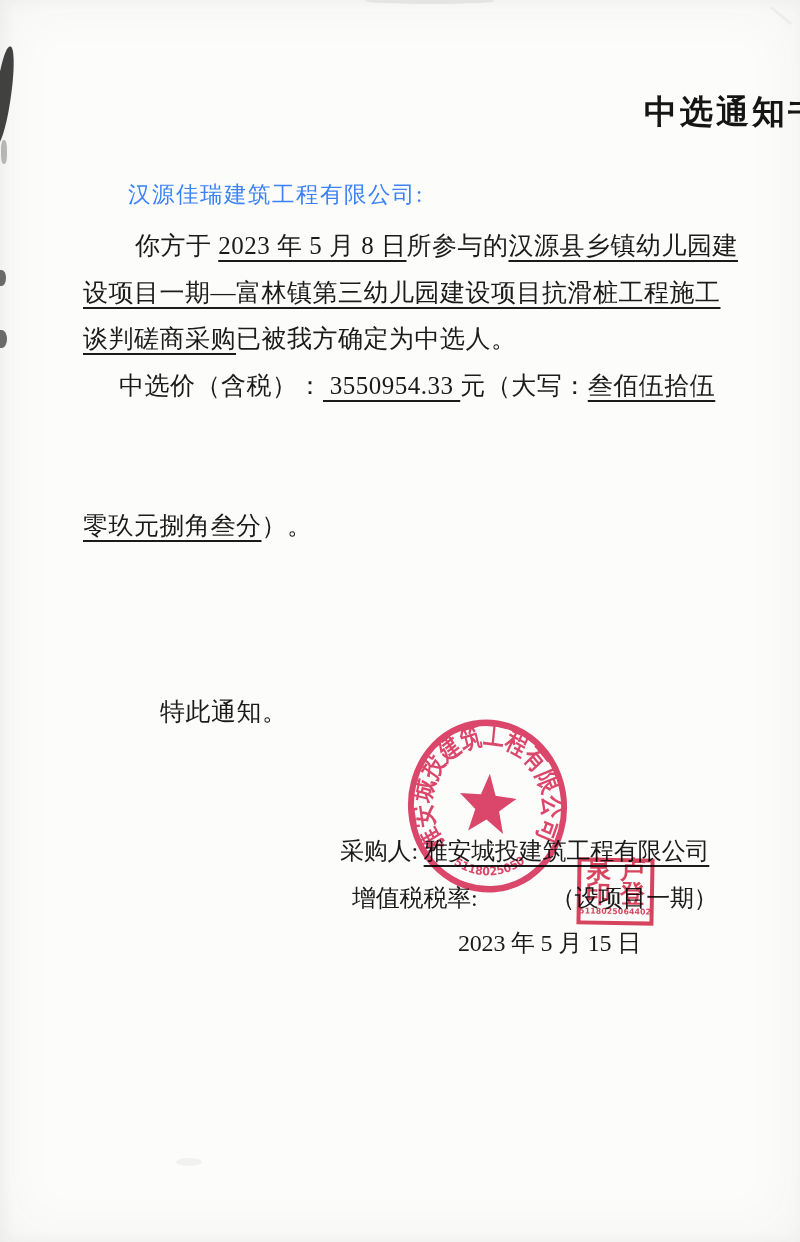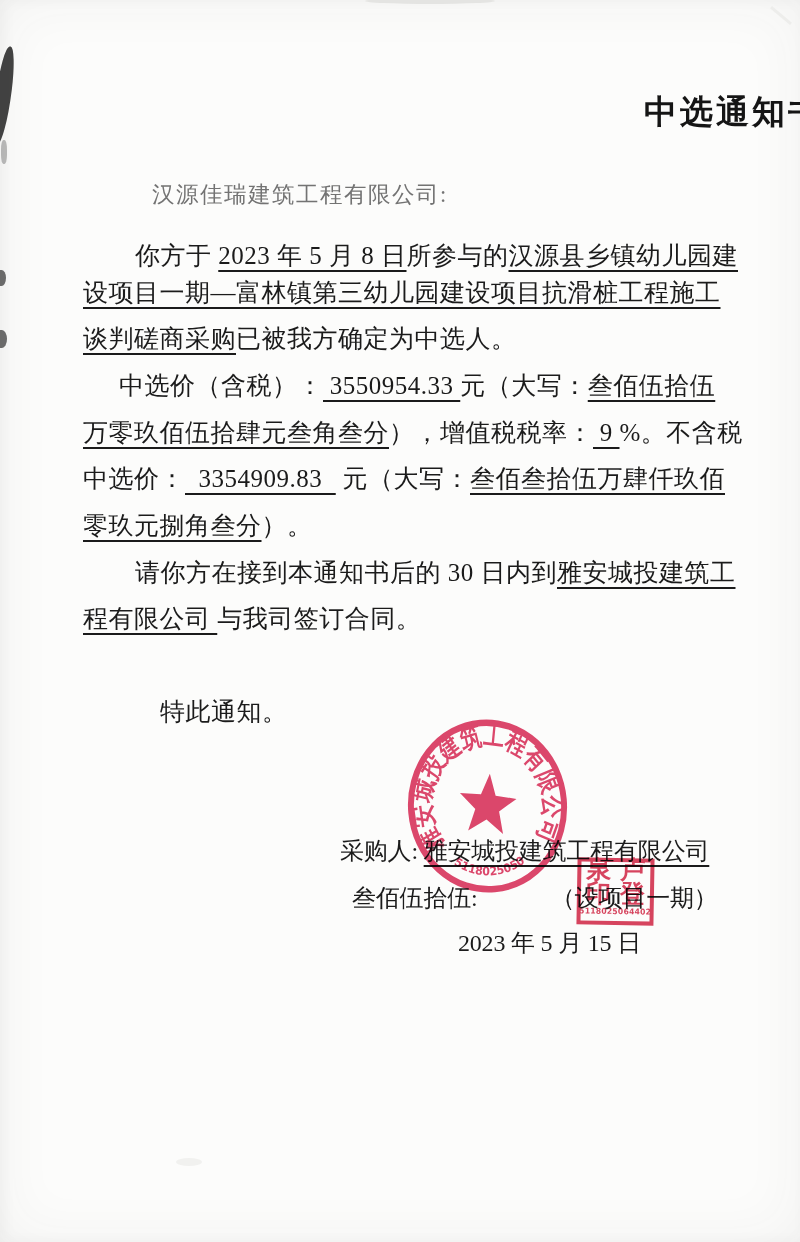--- a/index.html
+++ b/index.html
@@ -9,21 +9,21 @@
     font-family:"Liberation Serif","DejaVu Serif",serif;color:#1b1b1b;
     box-shadow:inset 0 0 60px rgba(60,60,55,.05), inset 4px 0 14px rgba(0,0,0,.04);
   }
   .title{
     position:absolute;top:90px;left:0;width:100%;margin:0;text-align:right;
     font-family:"Liberation Sans","DejaVu Sans",sans-serif;
     font-size:33px;font-weight:700;letter-spacing:3px;color:#151515;padding-left:24px;
   }
   .ln{position:absolute;white-space:nowrap;font-size:25px;letter-spacing:.5px;line-height:1.2;}
   .u{text-decoration:underline;text-underline-offset:6px;text-decoration-thickness:1.8px;}
-  .addressee{font-size:22.5px;letter-spacing:1.5px;color:#737373;margin-left:24px;}
+  .addressee{font-size:22.5px;letter-spacing:1.5px;color:#3b82f6;}
   .sign{font-size:24px;letter-spacing:-.2px;}
   
   .artifact{position:absolute;}
   .blob1{left:-4px;top:46px;width:15px;height:100px;background:#2e2e2e;border-radius:55% 45% 60% 40%;transform:rotate(7deg);opacity:.9;}
   .blob1b{left:1px;top:140px;width:6px;height:24px;background:#6a6a6a;opacity:.45;border-radius:40%;}
   .nub1{left:-3px;top:270px;width:9px;height:16px;background:#3c3c3c;border-radius:0 70% 70% 0;opacity:.75;}
   .nub2{left:-3px;top:330px;width:10px;height:18px;background:#3c3c3c;border-radius:0 70% 70% 0;opacity:.75;}
   .smudge-top{left:365px;top:-2px;width:130px;height:6px;background:#e2e2e0;border-radius:50%;opacity:.9;}
   .smudge-corner{right:6px;top:14px;width:26px;height:3px;background:#ededeb;transform:rotate(40deg);}
   .smudge-bottom{left:176px;top:1158px;width:26px;height:8px;background:#f1f1ef;border-radius:50%;}
@@ -56,56 +56,44 @@
   <div class="artifact nub1"></div>
   <div class="artifact nub2"></div>
   <div class="artifact smudge-top"></div>
   <div class="artifact smudge-corner"></div>
   <div class="artifact smudge-bottom"></div>
 
   <h1 class="title">中选通知书</h1>
 
   <div class="ln addressee" style="left:128px;top:181px">汉源佳瑞建筑工程有限公司:</div>
 
-  <div class="ln" style="left:135px;top:241px">
+  <div class="ln" style="left:135px;top:231px">
     <span>你方于 </span><span class="u">2023 年 5 月 8 日</span><span>所参与的</span><span class="u">汉源县乡镇幼儿园建</span>
   </div>
   <div class="ln" style="left:83px;top:324px">
     <span class="u">谈判磋商采购</span><span>已被我方确定为中选人。</span>
   </div>
   <div class="ln" style="left:83px;top:278px">
     <span class="u">设项目一期—富林镇第三幼儿园建设项目抗滑桩工程施工</span>
   </div>
 
   <div class="ln" style="left:119px;top:371px">
     <span>中选价（含税）：</span><span class="u">&nbsp;3550954.33&nbsp;</span><span>元（大写：</span><span class="u">叁佰伍拾伍</span>
   </div>
-  <div class="ln" style="left:83px;top:418px">
-    <span class="u">万零玖佰伍拾肆元叁角叁分</span><span>），增值税税率：</span><span class="u">&nbsp;9&nbsp;</span><span>%。不含税</span>
-  </div>
-  <div class="ln" style="left:83px;top:464px">
-    <span>中选价：</span><span class="u">&nbsp;&nbsp;3354909.83&nbsp;&nbsp;</span><span>&nbsp;元（大写：</span><span class="u">叁佰叁拾伍万肆仟玖佰</span>
-  </div>
   <div class="ln" style="left:83px;top:511px">
     <span class="u">零玖元捌角叁分</span><span>）。</span>
   </div>
 
-  <div class="ln" style="left:135px;top:558px">
-    <span>请你方在接到本通知书后的 30 日内到</span><span class="u">雅安城投建筑工</span>
-  </div>
-  <div class="ln" style="left:83px;top:604px">
-    <span class="u">程有限公司&nbsp;</span><span>与我司签订合同。</span>
-  </div>
 
   <div class="ln" style="left:160px;top:697px">特此通知。</div>
 
   <div class="ln sign" style="left:340px;top:837px">
     <span>采购人:&nbsp;</span><span class="u">雅安城投建筑工程有限公司</span>
   </div>
-  <div class="ln sign" style="left:352px;top:884px">叁佰伍拾伍:</div>
+  <div class="ln sign" style="left:352px;top:884px">增值税税率:</div>
   <div class="ln sign" style="left:551px;top:884px">（设项目一期）</div>
   <div class="ln sign" style="left:458px;top:929px">2023 年 5 月 15 日</div>
 
   <svg class="seal seal-round" width="167" height="182" viewBox="-84 -84 168 168" preserveAspectRatio="none">
     <defs>
       <path id="arcTop" d="M -46.7 32.7 A 57 57 0 1 1 46.7 32.7" fill="none"></path>
       <path id="arcBot" d="M -39 50.8 A 64 64 0 0 0 39 50.8" fill="none"></path>
     </defs>
     <circle r="77" fill="none" stroke="#dc3a62" stroke-width="6"></circle>
     <polygon points="0,-30 7.4,-10.2 28.5,-9.3 12,3.9 17.6,24.3 0,12.6 -17.6,24.3 -12,3.9 -28.5,-9.3 -7.4,-10.2" fill="#dc3a62" transform="rotate(10)"></polygon>

